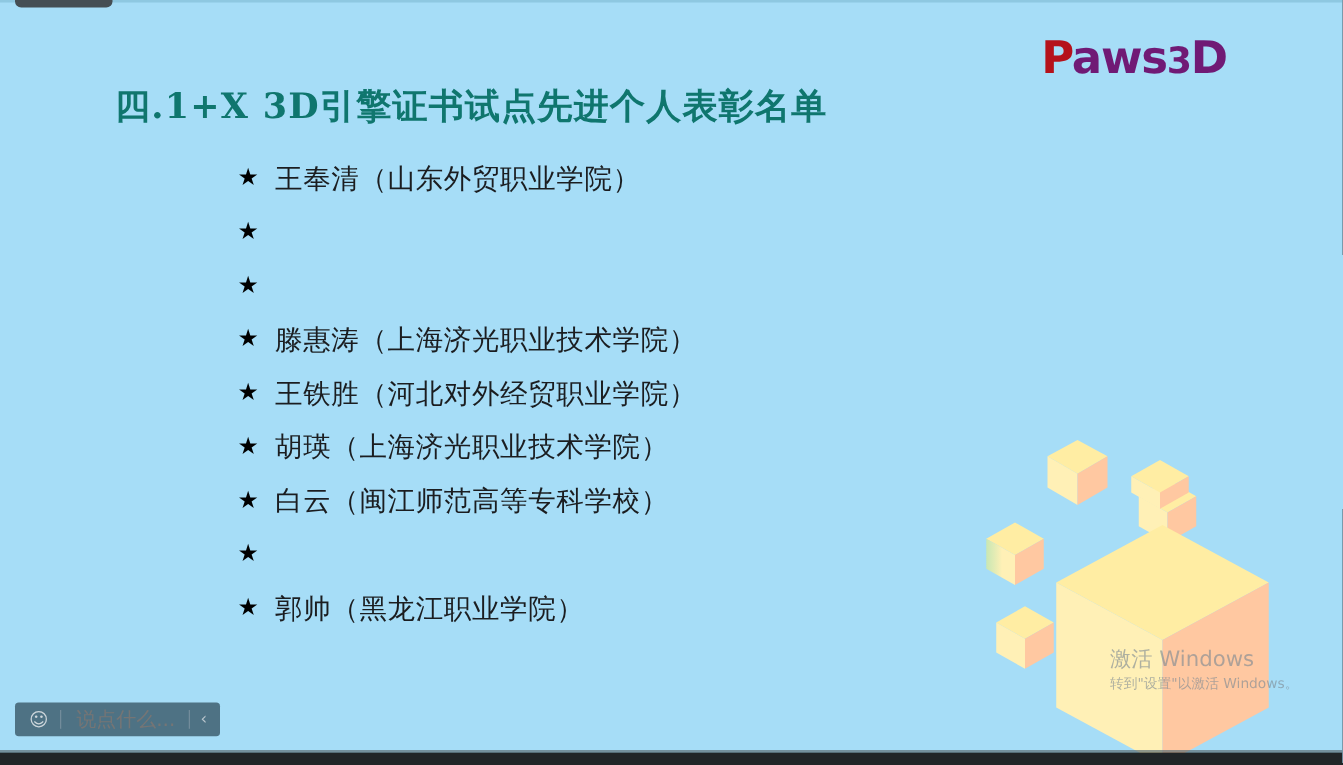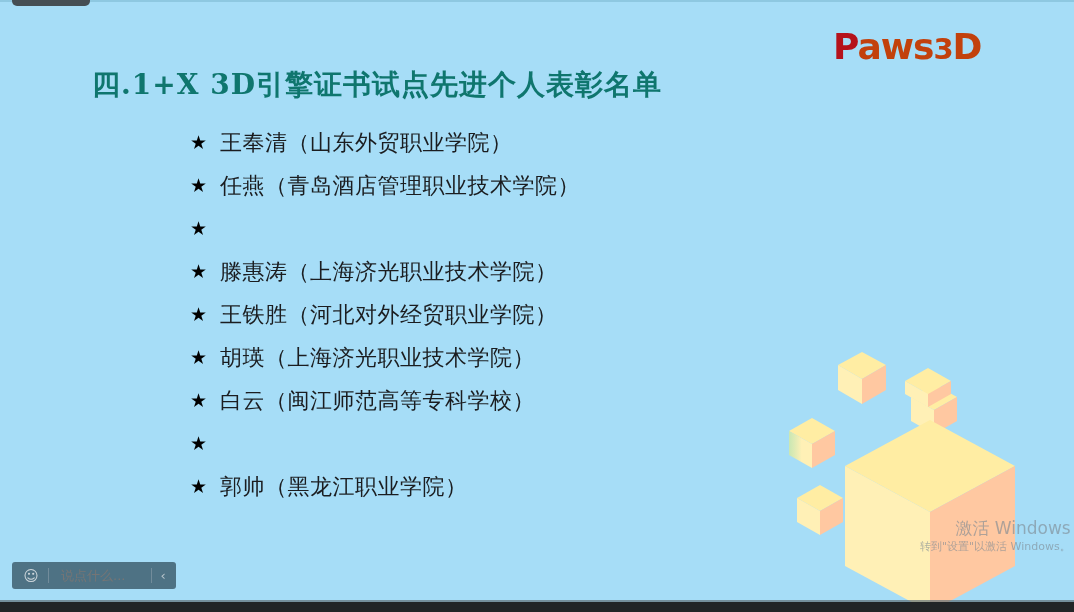--- a/index.html
+++ b/index.html
@@ -33,21 +33,21 @@
   
   .cubes{position:absolute;left:0;top:0;width:1074px;height:612px;pointer-events:none;}
   
   .logo{
     position:absolute;left:833px;top:29px;
     font-family:"DejaVu Sans", sans-serif;
     font-size:36px;font-weight:600;letter-spacing:-1px;
     line-height:1;white-space:nowrap;
   }
   .logo .p{color:#b5121b;}
-  .logo .rest{color:#c2410c;}
+  .logo .rest{color:#701a75;}
   .logo .three{font-size:29px;}
   
   .slide-title{
     position:absolute;left:92px;top:66px;
     font-family:"DejaVu Serif", serif;
     font-weight:bold;
     font-size:28px;
     color:#0f766e;
     letter-spacing:1px;
     white-space:nowrap;
@@ -65,43 +65,43 @@
     white-space:nowrap;
   }
   .star{
     width:30px;flex:0 0 30px;
     font-size:19px;line-height:1;color:#000;
     font-family:"DejaVu Sans", sans-serif;
   }
   .award-name{letter-spacing:.5px;}
   
   .winmark{
-    position:absolute;left:920px;top:518px;
-    text-align:right;color:#7e8a93;opacity:.62;
+    position:absolute;left:888px;top:518px;
+    text-align:left;color:#7e8a93;opacity:.62;
     font-family:"DejaVu Sans", sans-serif;
     pointer-events:none;white-space:nowrap;
   }
   .winmark .l1{font-size:17px;line-height:21px;}
   .winmark .l2{font-size:11px;line-height:15px;}
   
   .comment-bar{
     position:absolute;left:12px;top:562px;
     height:27px;display:flex;align-items:center;
     background:rgba(45,72,88,.72);
     border-radius:3px;
     padding:0 2px;
   }
   .cb-emoji{
     width:34px;height:27px;display:flex;align-items:center;justify-content:center;
     color:#cdd6db;font-size:15px;
     font-family:"DejaVu Sans", sans-serif;
   }
   .cb-sep{width:1px;height:15px;background:#8fa3ae;opacity:.55;}
   .cb-input{
-    padding:0 12px;color:#cfd8dd;font-size:13px;
+    padding:0 12px;color:#cfd8dd;font-size:16px;
     font-family:"DejaVu Sans", sans-serif;
     background:transparent;border:0;outline:none;width:78px;
   }
   .cb-chevron{
     width:22px;height:27px;display:flex;align-items:center;justify-content:center;
     color:#b9c5cc;font-size:13px;
     font-family:"DejaVu Sans", sans-serif;
   }
 </style>
 </head>
@@ -160,21 +160,20 @@
 
   <div class="slide-title">四.1+X 3D引擎证书试点先进个人表彰名单</div>
 
   <ul class="award-list">
     <li class="award-item">
       <span class="star">★</span>
       <span class="award-name">王奉清（山东外贸职业学院）</span>
     </li>
     <li class="award-item">
       <span class="star">★</span>
-      <span class="award-name">任燕（青岛酒店管理职业技术学院）</span>
     </li>
     <li class="award-item">
       <span class="star">★</span>
     </li>
     <li class="award-item">
       <span class="star">★</span>
       <span class="award-name">滕惠涛（上海济光职业技术学院）</span>
     </li>
     <li class="award-item">
       <span class="star">★</span>

